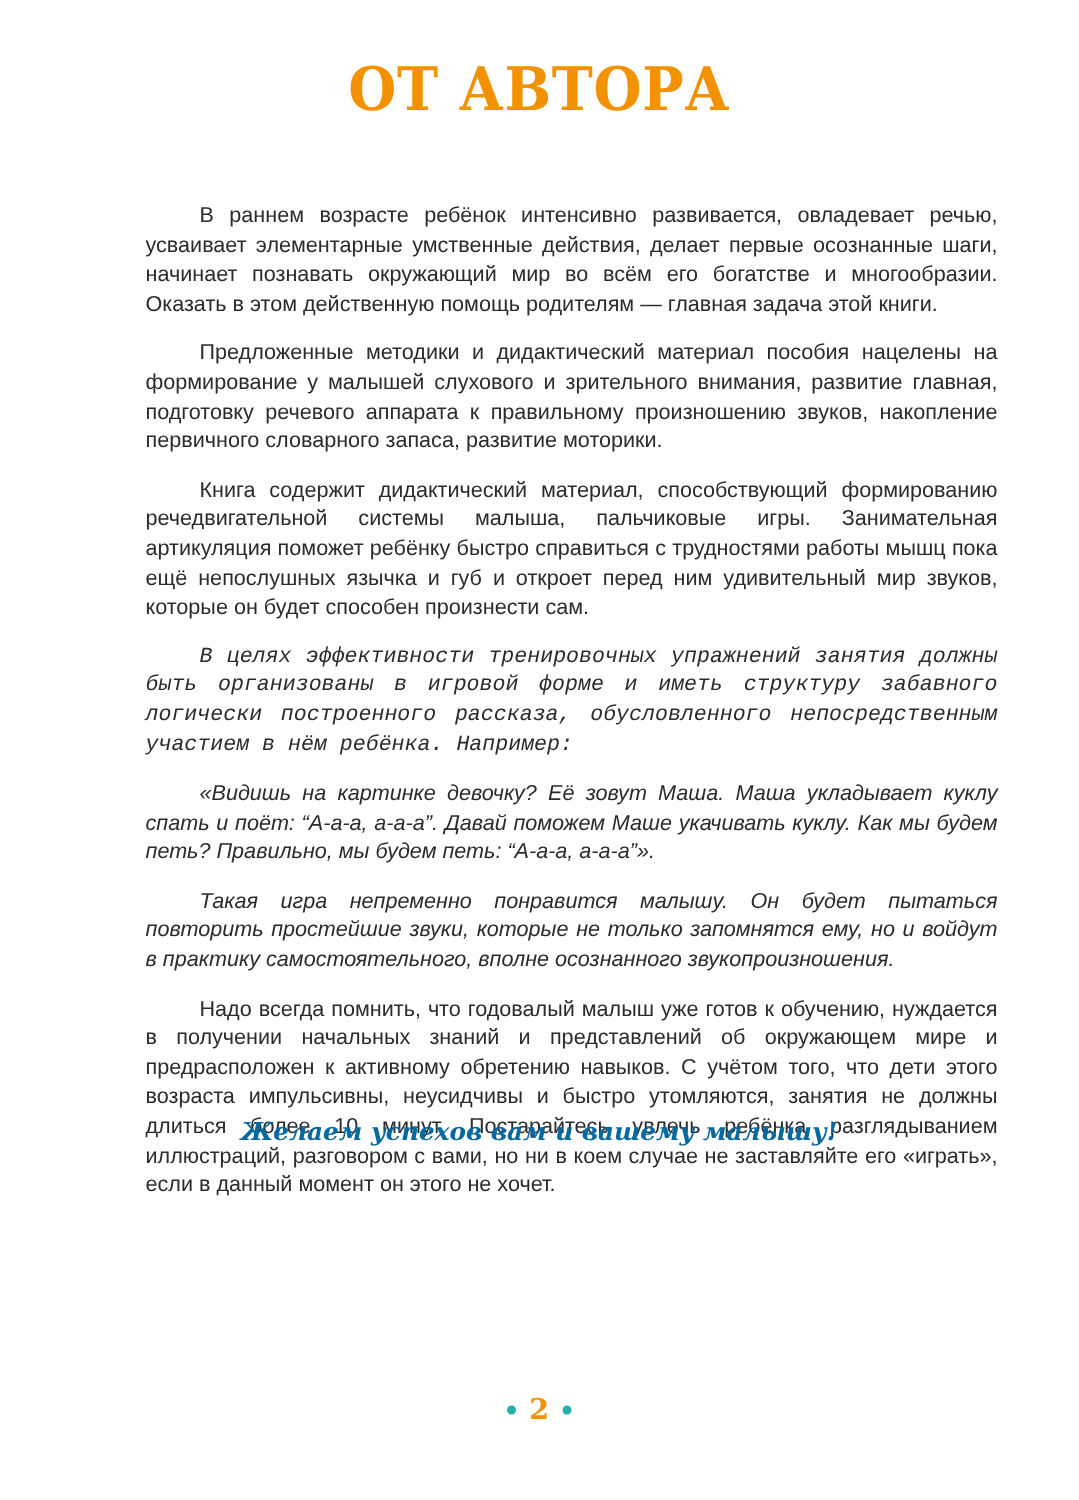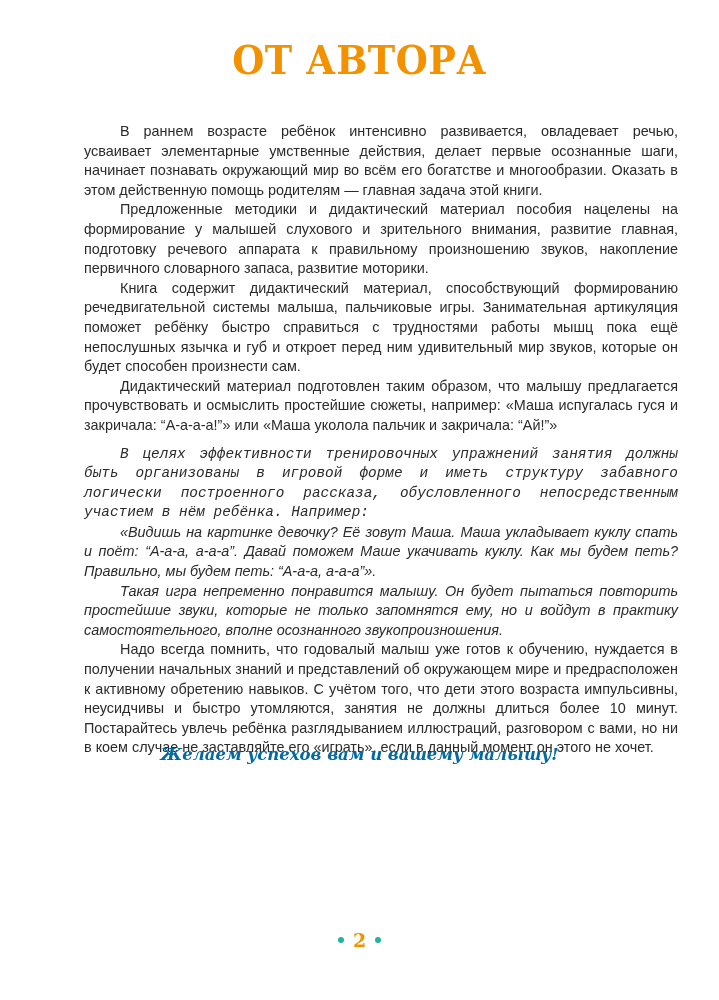--- a/index.html
+++ b/index.html
@@ -11,21 +11,21 @@
       font-family: "DejaVu Serif", "Liberation Serif", serif;
       font-weight: bold; font-size: 40px; letter-spacing: 0.5px;
       color: #f39200; margin: 0; line-height: 52px;
       transform: scaleX(0.92);
     }
     .body {
       position: absolute; left: 84px; top: 122px; width: 594px;
       font-family: "Liberation Sans", sans-serif;
       font-size: 14.4px; line-height: 19.6px; color: #2b2b2b;
     }
-    .body p { margin: 0; text-indent: 36px; text-align: justify; }
+    .body p { margin: 13px; text-indent: 36px; text-align: justify; }
     .body p.gap { margin-top: 9px; font-family: Liberation Mono, monospace; }
     .body p.italic { font-style: italic; }
     .closing {
       position: absolute; left: 0; right: 0; top: 745px;
       text-align: center;
       font-family: "DejaVu Serif", "Liberation Serif", serif;
       font-weight: bold; font-style: italic; font-size: 16.5px;
       color: #0369a1; margin: 0;
     }
     .pagenum {
@@ -41,21 +41,20 @@
 </head>
 <body>
 
 <div class="page">
   <h1 class="title">ОТ АВТОРА</h1>
 
   <div class="body">
     <p>В раннем возрасте ребёнок интенсивно развивается, овладевает речью, усваивает элементарные умственные действия, делает первые осознанные шаги, начинает познавать окружающий мир во всём его богатстве и многообразии. Оказать в этом действенную помощь родителям — главная задача этой книги.</p>
     <p>Предложенные методики и дидактический материал пособия нацелены на формирование у малышей слухового и зрительного внимания, развитие главная, подготовку речевого аппарата к правильному произношению звуков, накопление первичного словарного запаса, развитие моторики.</p>
     <p>Книга содержит дидактический материал, способствующий формированию речедвигательной системы малыша, пальчиковые игры. Занимательная артикуляция поможет ребёнку быстро справиться с трудностями работы мышц пока ещё непослушных язычка и губ и откроет перед ним удивительный мир звуков, которые он будет способен произнести сам.</p>
-    <p>Дидактический материал подготовлен таким образом, что малышу предлагается прочувствовать и осмыслить простейшие сюжеты, например: «Маша испугалась гуся и закричала: “А-а-а-а!”» или «Маша уколола пальчик и закричала: “Ай!”»</p>
     <p class="italic gap">В целях эффективности тренировочных упражнений занятия должны быть организованы в игровой форме и иметь структуру забавного логически построенного рассказа, обусловленного непосредственным участием в нём ребёнка. Например:</p>
     <p class="italic">«Видишь на картинке девочку? Её зовут Маша. Маша укладывает куклу спать и поёт: “А-а-а, а-а-а”. Давай поможем Маше укачивать куклу. Как мы будем петь? Правильно, мы будем петь: “А-а-а, а-а-а”».</p>
     <p class="italic">Такая игра непременно понравится малышу. Он будет пытаться повторить простейшие звуки, которые не только запомнятся ему, но и войдут в практику самостоятельного, вполне осознанного звукопроизношения.</p>
     <p>Надо всегда помнить, что годовалый малыш уже готов к обучению, нуждается в получении начальных знаний и представлений об окружающем мире и предрасположен к активному обретению навыков. С учётом того, что дети этого возраста импульсивны, неусидчивы и быстро утомляются, занятия не должны длиться более 10 минут. Постарайтесь увлечь ребёнка разглядыванием иллюстраций, разговором с вами, но ни в коем случае не заставляйте его «играть», если в данный момент он этого не хочет.</p>
   </div>
 
   <p class="closing">Желаем успехов вам и вашему малышу!</p>
 
   <div class="pagenum">
     <span class="dot"></span>

